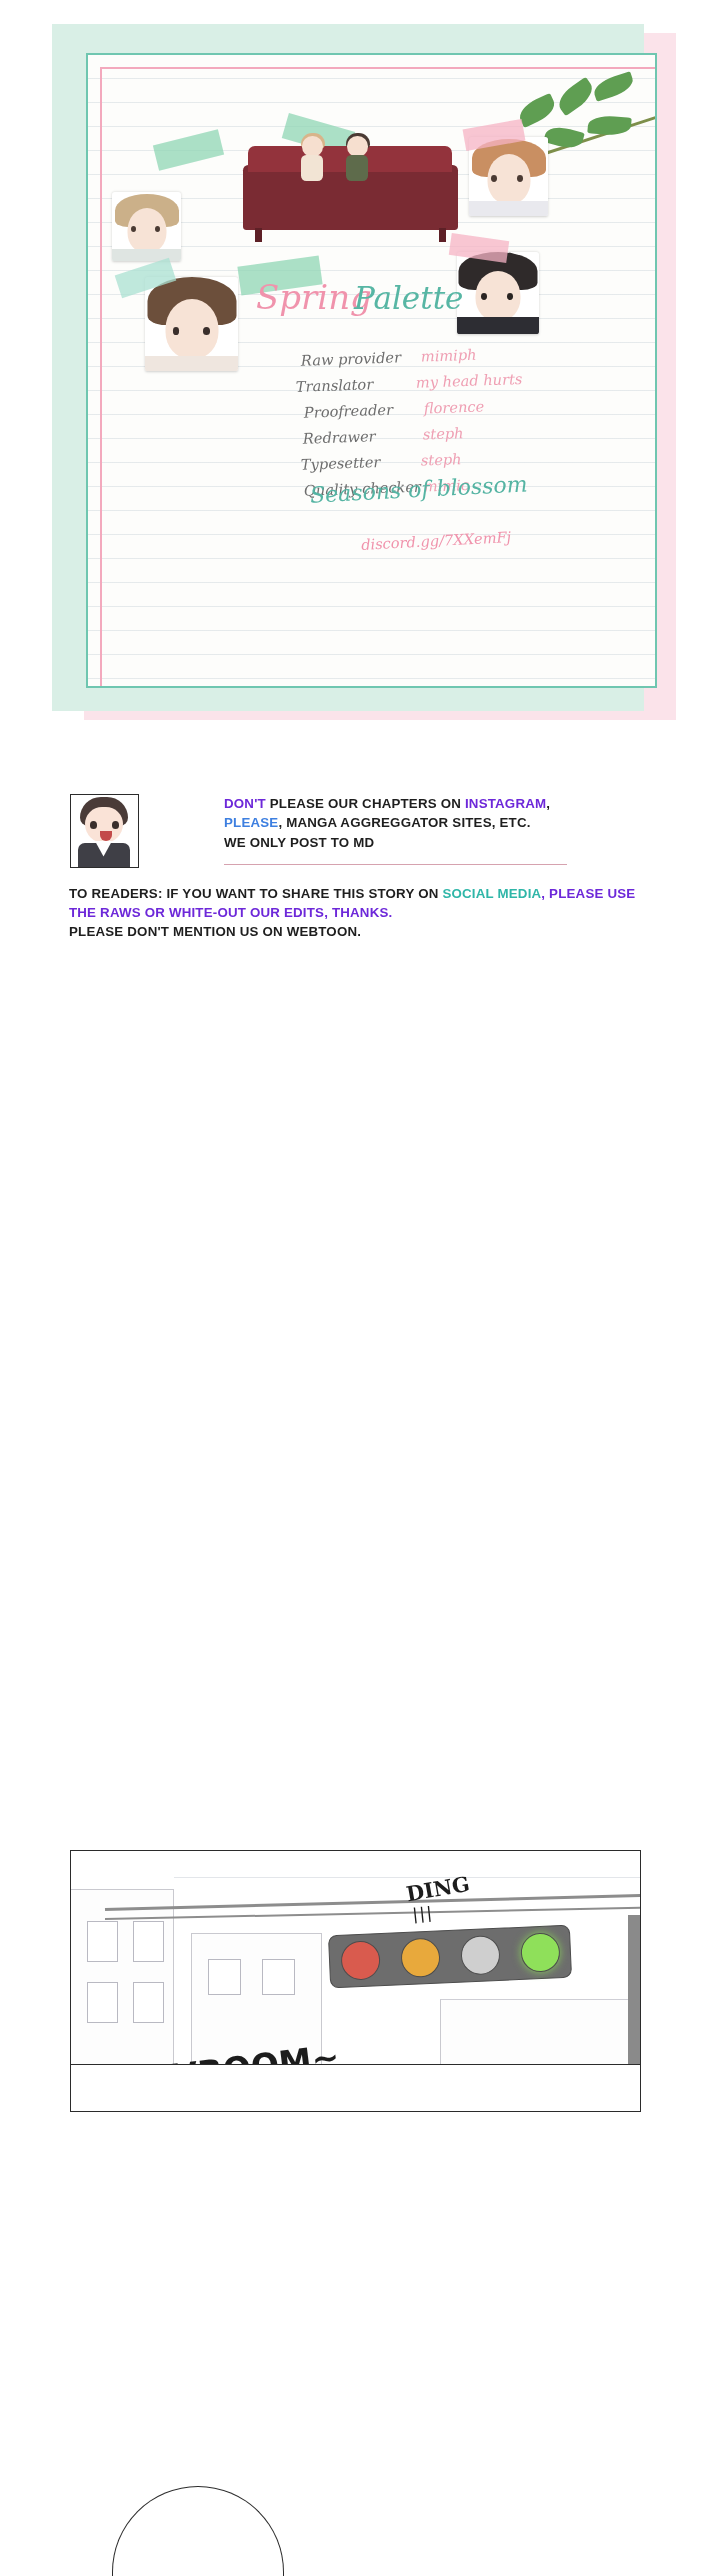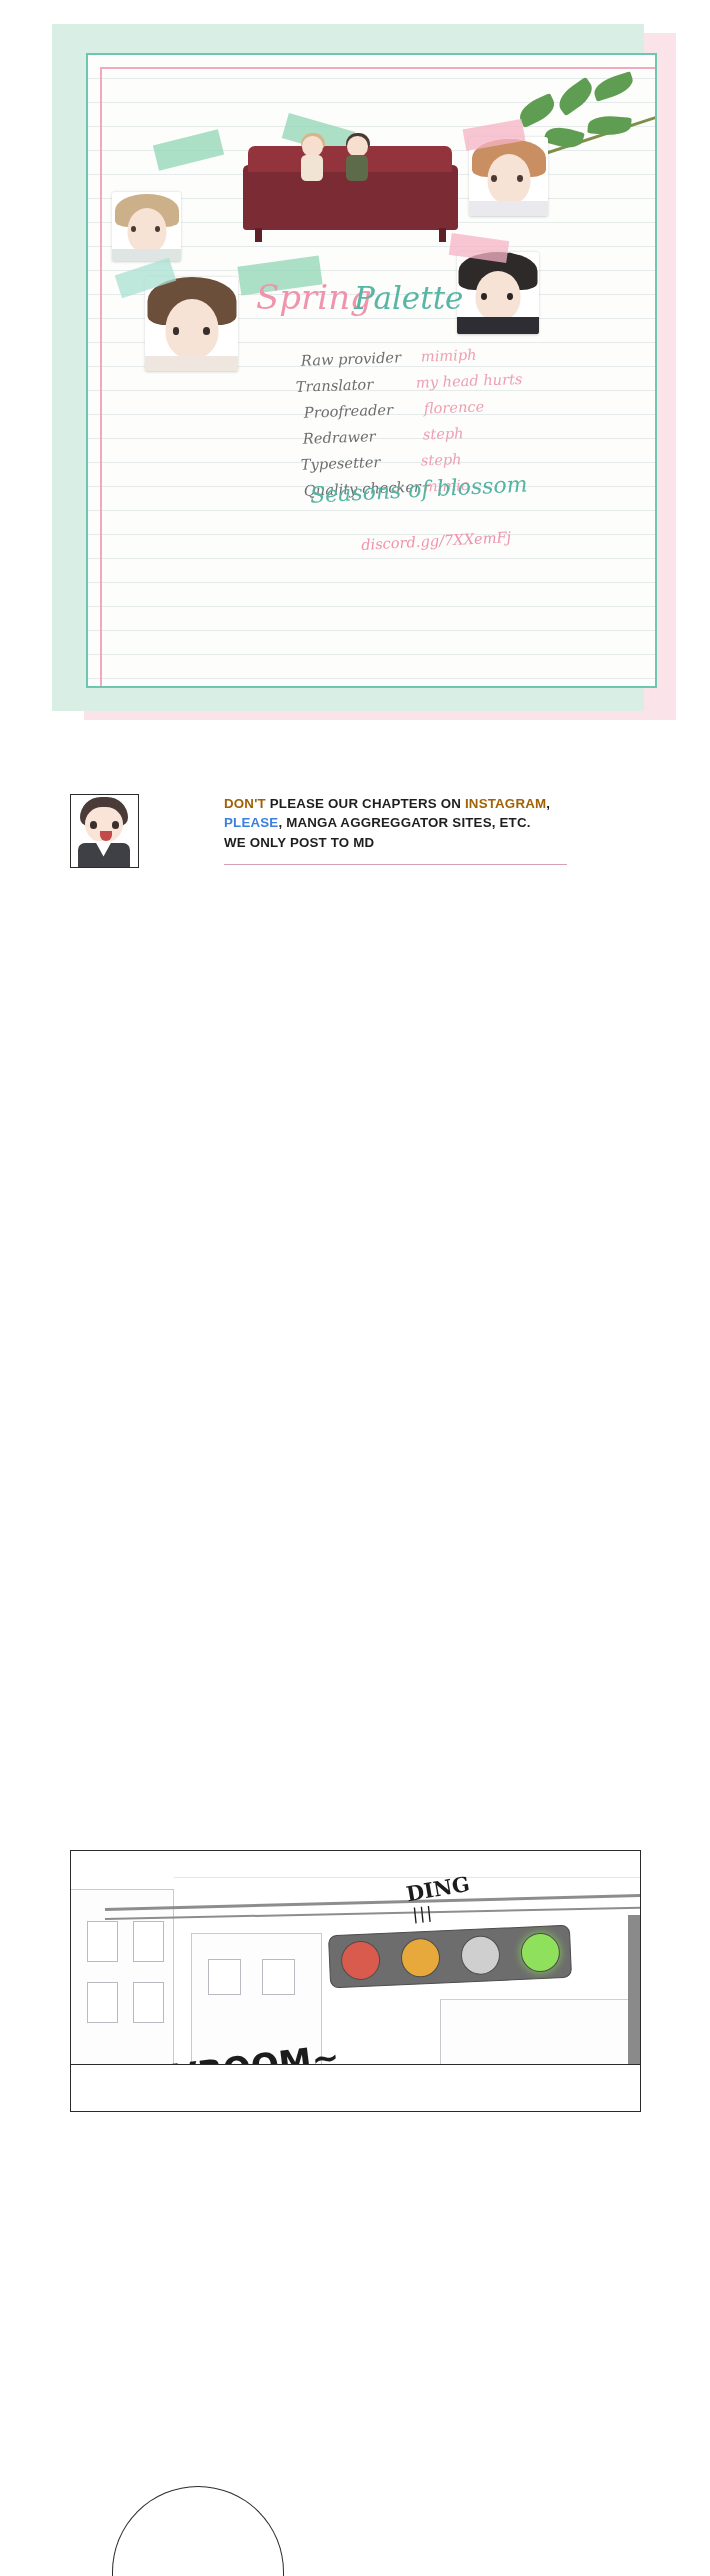--- a/index.html
+++ b/index.html
@@ -282,21 +282,21 @@
   }
   .note-text {
     margin-left: 155px;
   }
   .hr-thin {
     margin: 8.6px 0 10.3px 0;
     height: 0.9px;
     background: #d6a2af;
     width: 343px;
   }
-  .c-pink { color: #a16207; }
+  .c-pink { color: #6d28d9; }
   .c-blue { color: #3d7fe0; }
   .c-teal { color: #2fb6a8; }
   .c-dark { color: #1e1e1e; }
   .b { font-weight: bold; }
 
   
   .panel {
     position: absolute;
     left: 70px;
     top: 1850px;
@@ -533,20 +533,24 @@
 
   <div class="note-text">
     <p>
       <span class="b c-pink">DON'T</span><span class="b c-dark"> PLEASE OUR CHAPTERS ON </span><span class="b c-pink">INSTAGRAM</span><span class="b c-dark">, </span><br>
       <span class="b c-blue">PLEASE</span><span class="b c-dark">, MANGA AGGREGGATOR SITES, ETC.</span><br>
       <span class="b c-dark">WE ONLY POST TO MD</span>
     </p>
     <div class="hr-thin"></div>
   </div>
 
+  <p style="margin-top:19px;">
+    <span class="b c-dark">TO READERS: IF YOU WANT TO SHARE THIS STORY ON </span><span class="b c-teal">SOCIAL MEDIA</span><span class="b c-pink">, PLEASE USE THE RAWS OR WHITE-OUT OUR EDITS, THANKS.</span><br>
+    <span class="b c-dark">PLEASE DON'T MENTION US ON WEBTOON.</span>
+  </p>
 
 
 </div>
 
 <div class="panel">
   <div class="bldg" style="left:-1.7px; top:38px; width:103px; height:179px;"></div>
   <div class="bldg-win" style="left:15.5px; top:70px; width:29px; height:39px;"></div>
   <div class="bldg-win" style="left:62px; top:70px; width:29px; height:39px;"></div>
   <div class="bldg-win" style="left:15.5px; top:131px; width:29px; height:39px;"></div>
   <div class="bldg-win" style="left:62px; top:131px; width:29px; height:39px;"></div>

